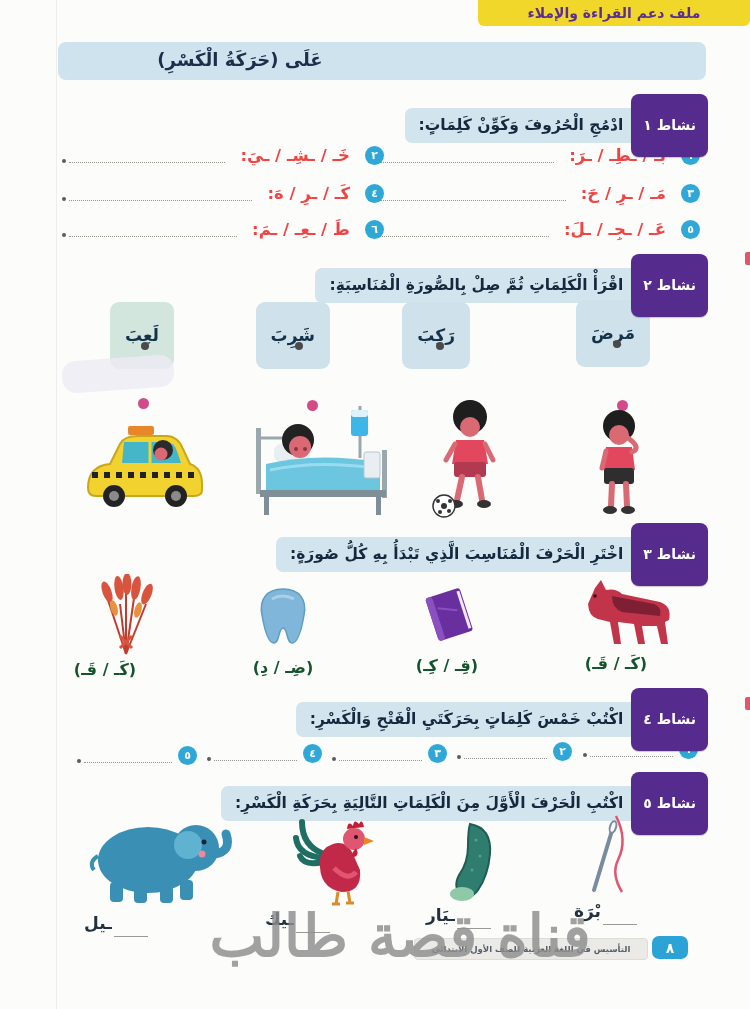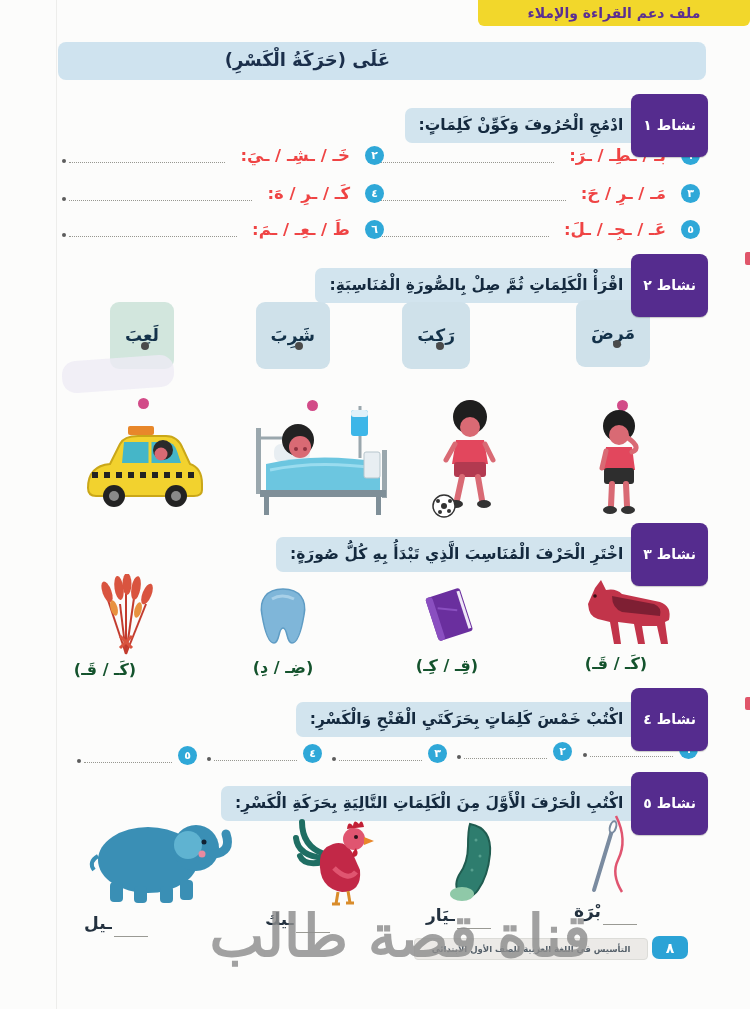--- a/index.html
+++ b/index.html
@@ -9,21 +9,21 @@
   
   .top-banner{position:absolute;top:0;right:0;width:272px;height:26px;background:#f2d72b;
     display:flex;align-items:center;justify-content:center;border-radius:0 0 6px 6px;}
   .top-banner span{color:#5b2f92;font-weight:700;font-size:14px;}
 
   
   .header-strip{position:absolute;top:42px;left:58px;width:648px;height:38px;background:#cfe3ef;border-radius:8px;}
   .header-pill{position:absolute;top:35px;right:42px;width:284px;height:47px;background:#4f2a86;border-radius:26px;
     display:flex;align-items:center;justify-content:center;box-shadow:0 1px 2px rgba(0,0,0,.25);}
   .header-pill span{color:#fff;font-weight:700;font-size:20px;line-height:1.4;}
-  .header-sub{position:absolute;top:46px;left:90px;width:300px;text-align:right;font-weight:700;font-size:18px;color:#1b2f4b;line-height:1.6;}
+  .header-sub{position:absolute;top:46px;left:90px;width:300px;text-align:center;font-weight:700;font-size:18px;color:#1b2f4b;line-height:1.6;}
 
   
   .act-header{position:absolute;right:42px;display:flex;align-items:center;direction:rtl;}
   .act-badge{background:#552c8e;color:#fff;font-weight:700;font-size:14px;padding:22px 12px;border-radius:8px;
     line-height:1.35;z-index:2;white-space:nowrap;box-shadow:0 1px 1px rgba(0,0,0,.2);}
   .act-title{background:#d2e4ee;color:#14293e;font-weight:700;font-size:15.5px;padding:4px 16px 4px 14px;
     border-radius:7px;margin-right:-8px;line-height:1.7;white-space:nowrap;}
 
   
   .merge-item{position:absolute;display:flex;align-items:center;direction:rtl;}

